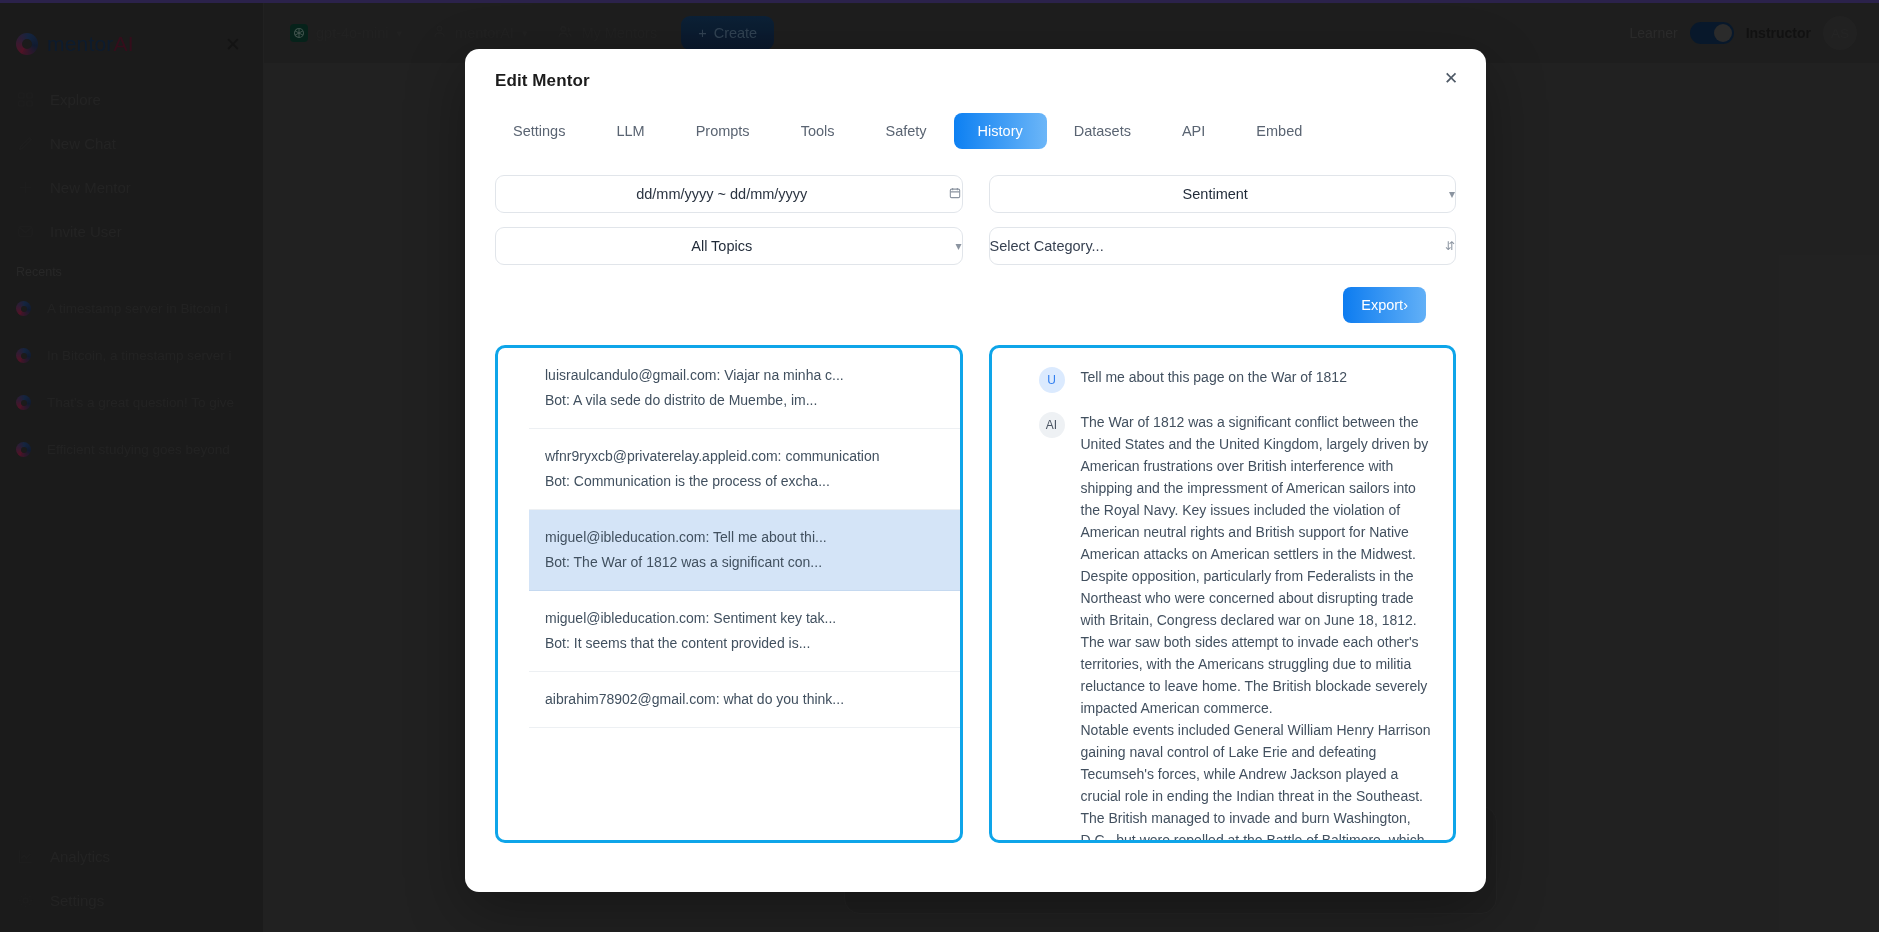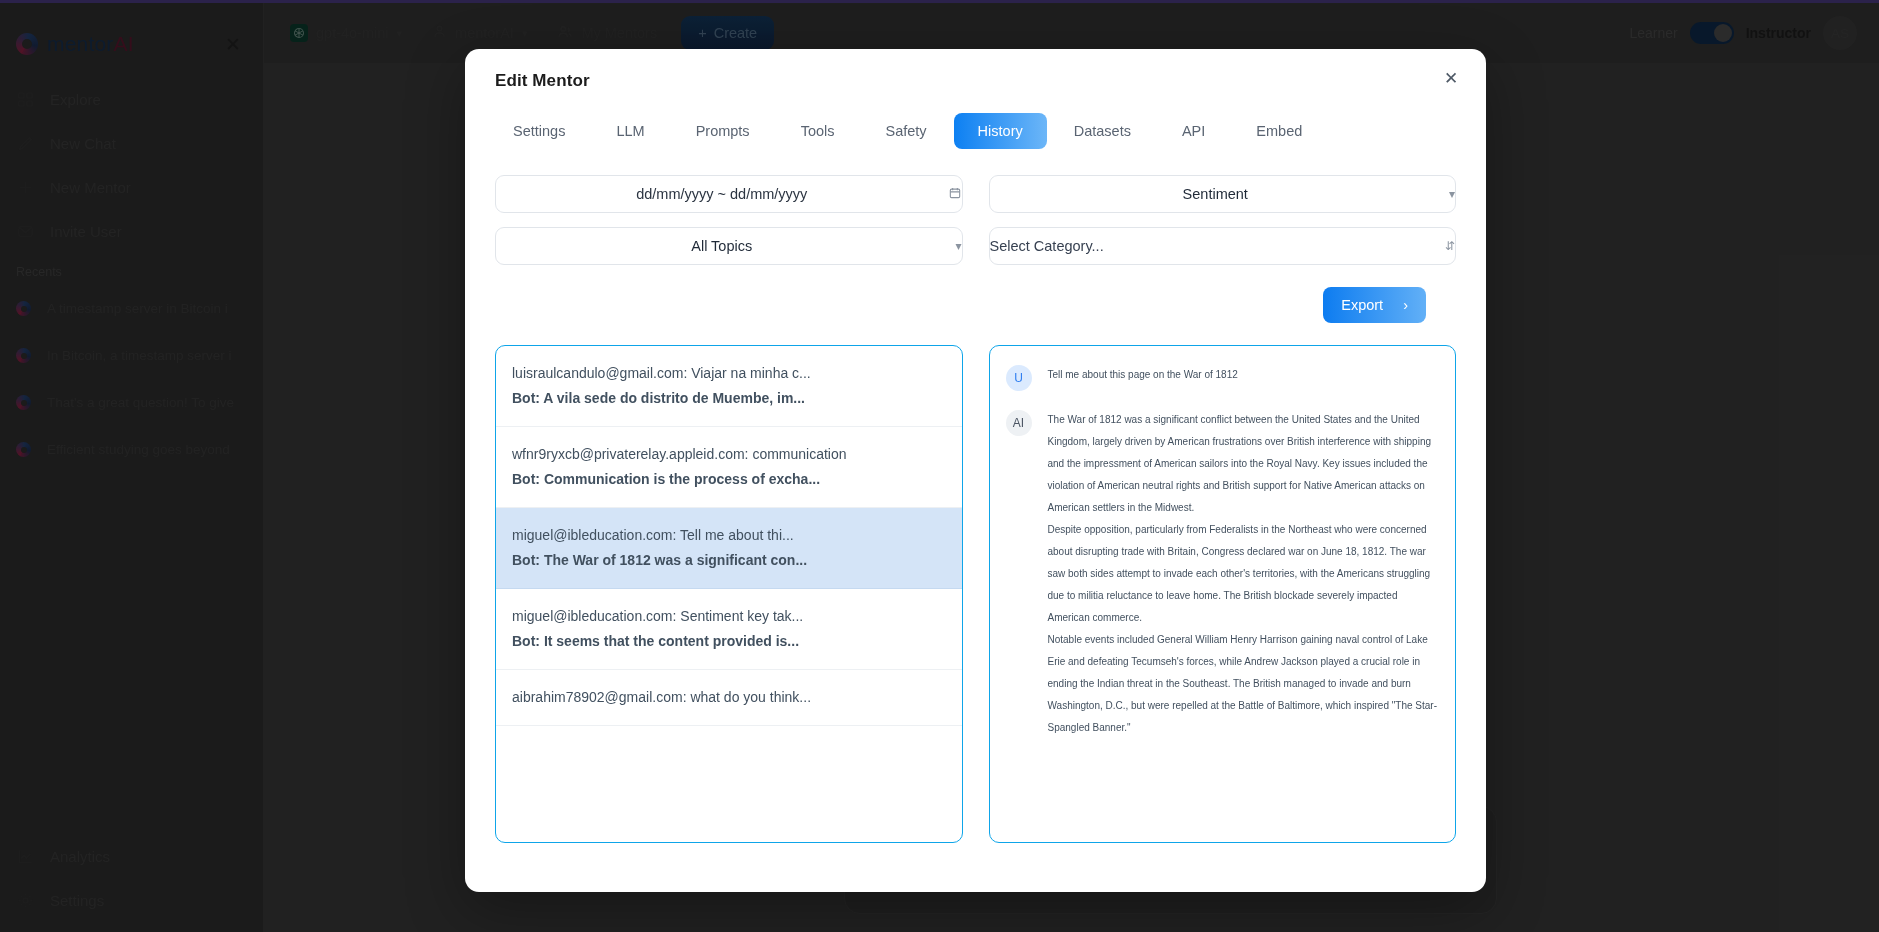--- a/index.html
+++ b/index.html
@@ -178,54 +178,54 @@
     position: relative; cursor: pointer;
   }
   .field .center { flex: 1; text-align: center; }
   .field .left { flex: 1; text-align: left; color: #374151; }
   .field .ph { color: #2c3542; }
   .field .tail { color: #8b94a0; font-size: 12px; margin-left: 8px; }
   .cal svg { stroke: #8b94a0; fill: none; stroke-width: 1.4; }
 
   .export-row { display: flex; justify-content: flex-end; padding: 22px 30px 0 0; margin-right: 30px; }
   .export-btn {
-    display: flex; align-items: center; gap: 20px;
+    display: flex; align-items: center; 
     background: linear-gradient(90deg,#0d7cf0,#62b0f7);
     color: #fff; font-size: 14.5px; border: none; border-radius: 8px;
     padding: 10px 18px; cursor: pointer;
   }
 
   .panes {
     display: grid; grid-template-columns: 1fr 1fr; gap: 26px;
     padding: 22px 30px 0 30px; height: 520px;
   }
   .pane {
-    border: 1px solid #0ea5e9; border-radius: 10px; background: #fff;
-    overflow: hidden; position: relative;
+    border: 3px solid #0ea5e9; border-radius: 10px; background: #fff;
+    overflow: hidden; position: relative; padding-left: 31px;
   }
   .conv-item {
     padding: 17px 16px; border-bottom: 1px solid #edf0f3; cursor: pointer;
   }
   .conv-item.sel { background: #d4e4f7; border-bottom-color: #c5d9f0; }
   .conv-line {
     font-size: 14px; color: #41505f; line-height: 21px;
     white-space: nowrap; overflow: hidden;
   }
-  .conv-line + .conv-line { margin-top: 4px; font-weight: bold; }
+  .conv-line + .conv-line { margin-top: 4px; }
 
   .detail { padding: 18px 16px 0 16px; }
   .msg { display: flex; gap: 16px; margin-bottom: 18px; }
   .bubble-av {
     width: 26px; height: 26px; border-radius: 50%; flex: 0 0 auto;
     display: flex; align-items: center; justify-content: center;
     font-size: 12px; margin-top: 1px;
   }
   .bubble-av.user { background: #dbeafe; color: #2f7ef0; }
   .bubble-av.ai { background: #eef1f4; color: #4b5563; }
-  .msg-text { font-size: 10px; color: #42505f; line-height: 22px; }
+  .msg-text { font-size: 14px; color: #42505f; line-height: 22px; }
 </style>
 </head>
 <body>
 
 <div id="app">
 
   <div class="bg-layer">
     <div class="top-accent"></div>
 
     <div class="sidebar">

